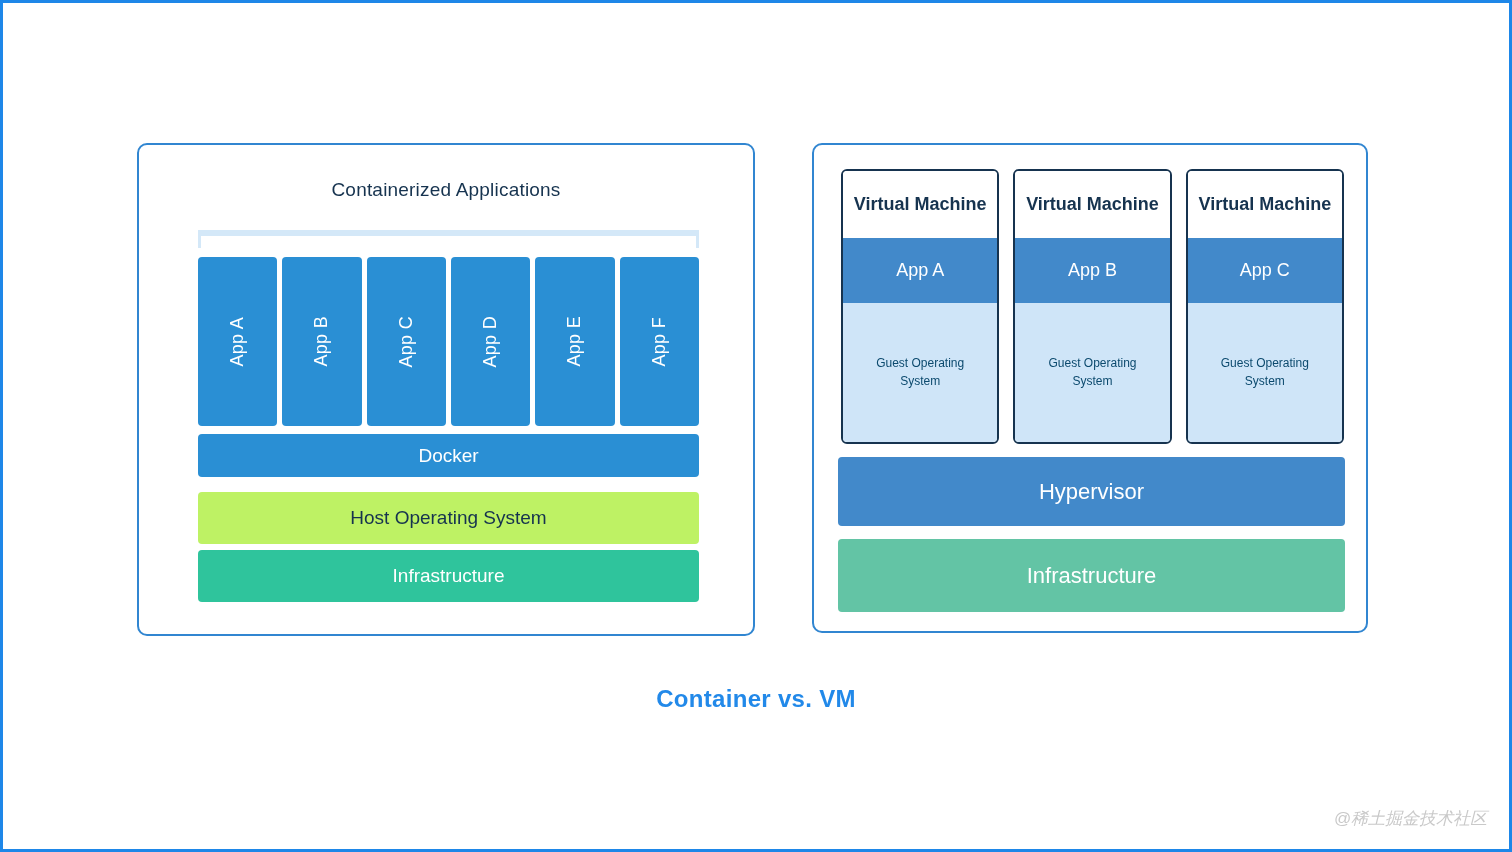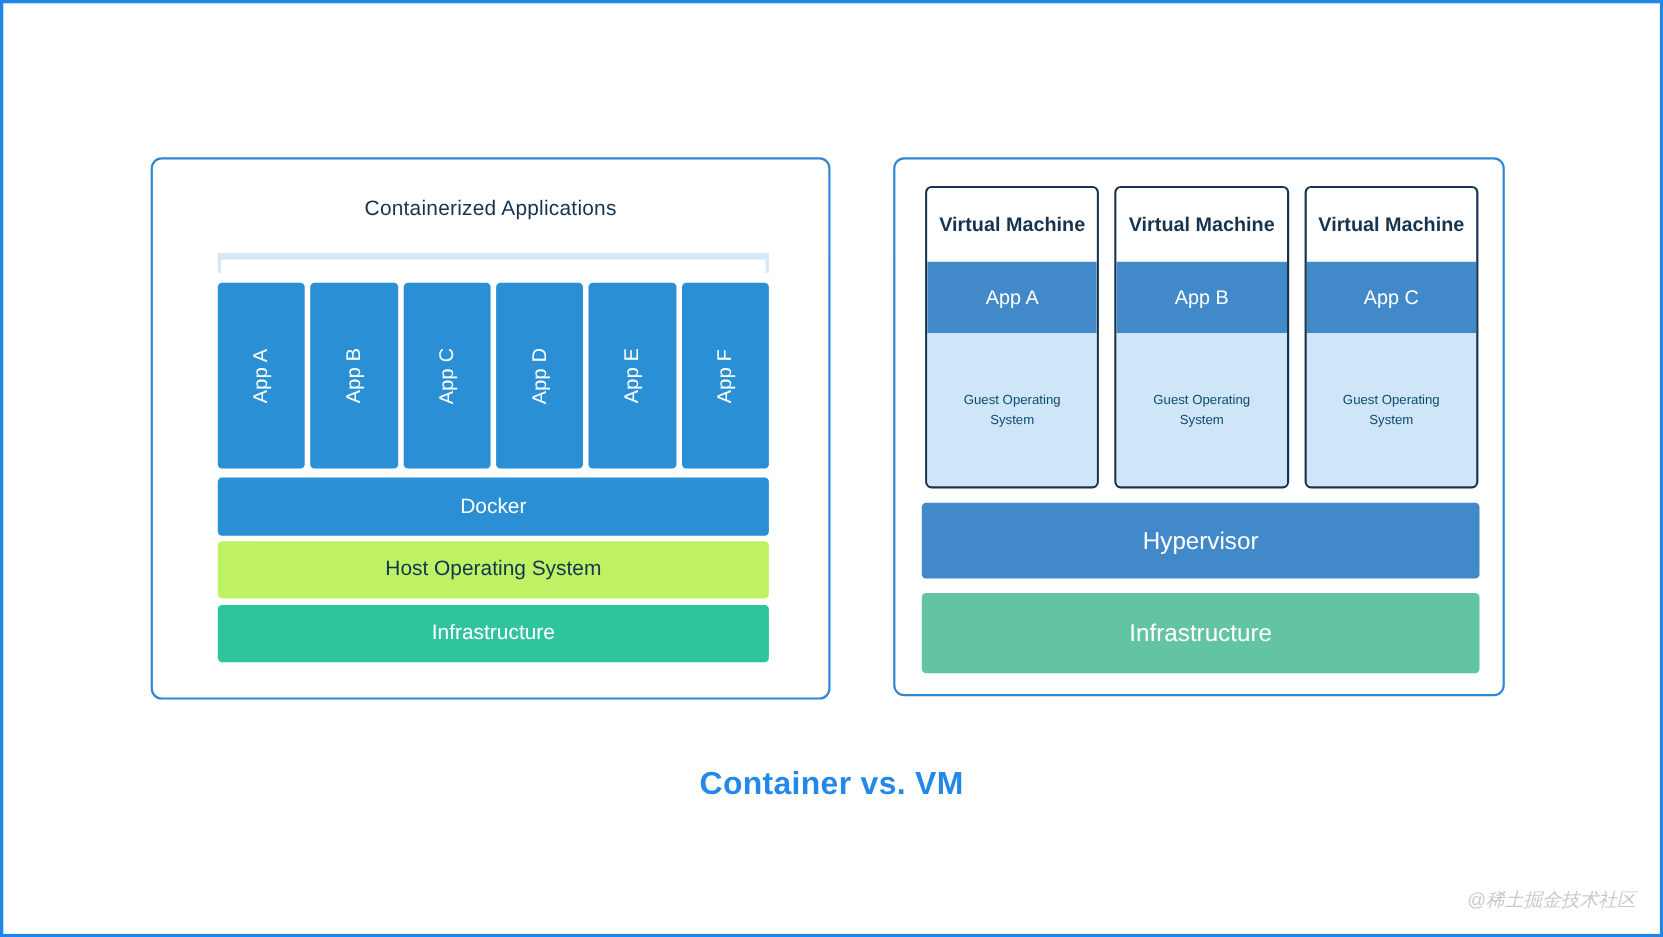--- a/index.html
+++ b/index.html
@@ -74,21 +74,21 @@
   }
   .layer {
     position: absolute;
     left: 59px; width: 501px;
     border-radius: 4px;
     display: flex;
     align-items: center;
     justify-content: center;
     font-size: 19px;
   }
-  .layer-docker  { top: 289px; height: 53px; background: #2a8fd4; color: #ffffff; }
+  .layer-docker  { top: 289px; height: 43px; background: #2a8fd4; color: #ffffff; }
   .layer-hostos  { top: 347px; height: 52px; background: #bef264; color: #16334f; }
   .layer-infra-l { top: 405px; height: 52px; background: #2fc49c; color: #ffffff; }
 
   
   .vm-row {
     position: absolute;
     left: 27px; width: 503px;
     top: 24px; height: 275px;
     display: flex;
     gap: 14px;
@@ -148,25 +148,24 @@
   }
   .layer-hypervisor { top: 312px; height: 69px; background: #4289ca; }
   .layer-infra-r    { top: 394px; height: 73px; background: #63c4a5; }
 
   
   .caption {
     position: absolute;
     left: 0; right: 0;
     top: 682px;
     text-align: center;
-    font-size: 29px;
+    font-size: 24px;
     font-weight: bold;
     color: #2289e9;
     letter-spacing: 0.3px;
-    margin-top: 12px;
   }
   .watermark {
     position: absolute;
     right: 22px;
     top: 804px;
     font-size: 17px;
     color: #c9c9c9;
     font-style: italic;
   }
 </style>

